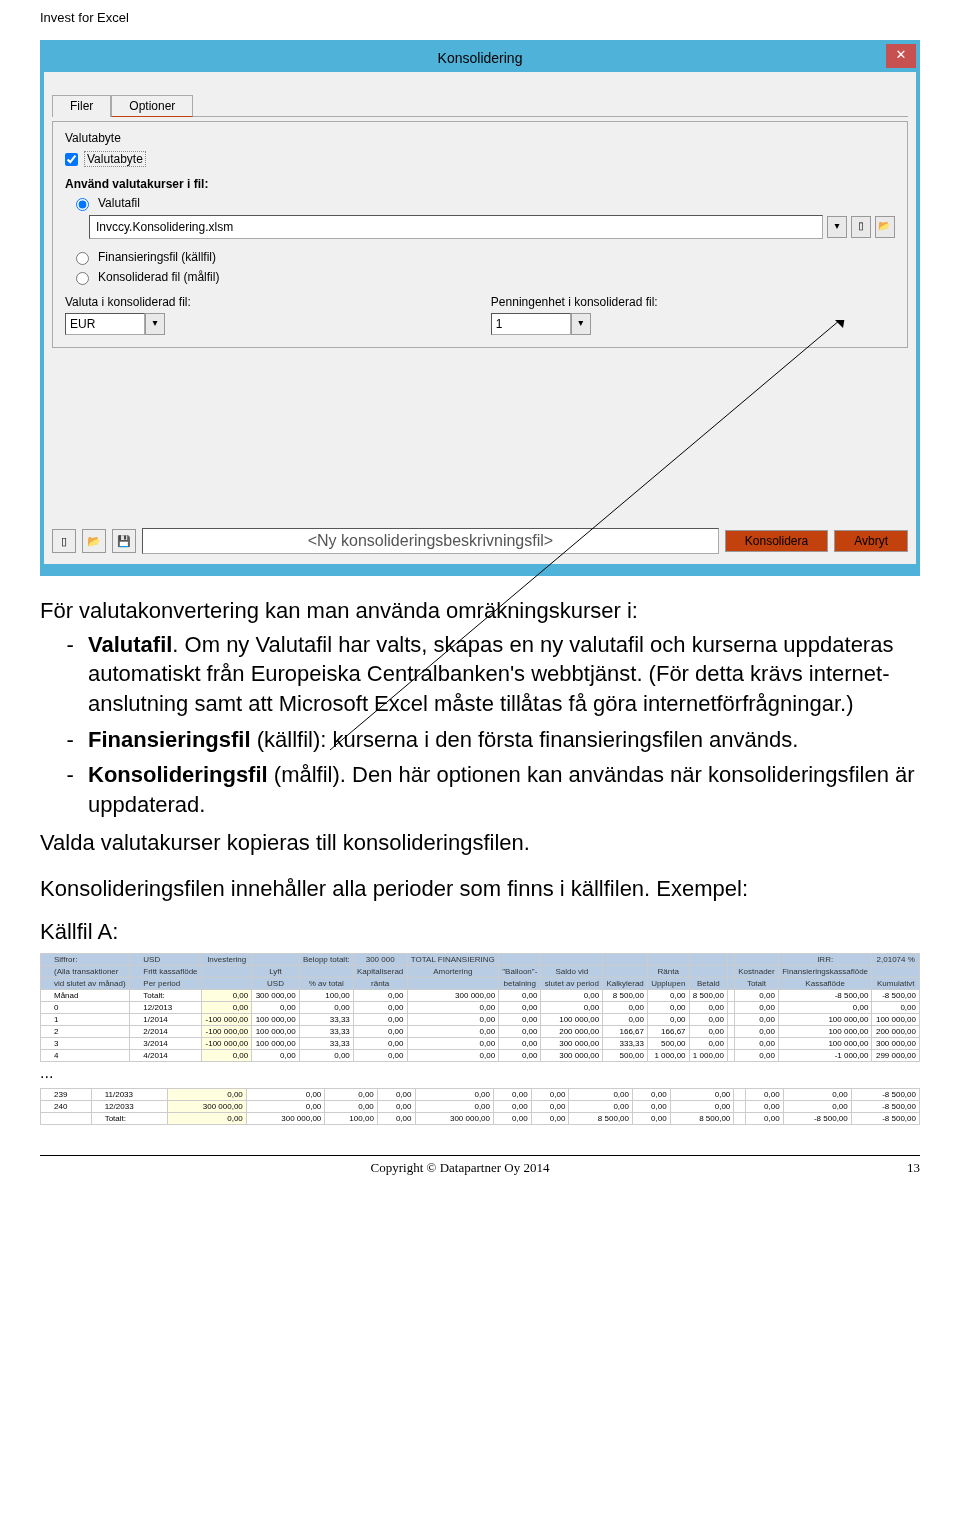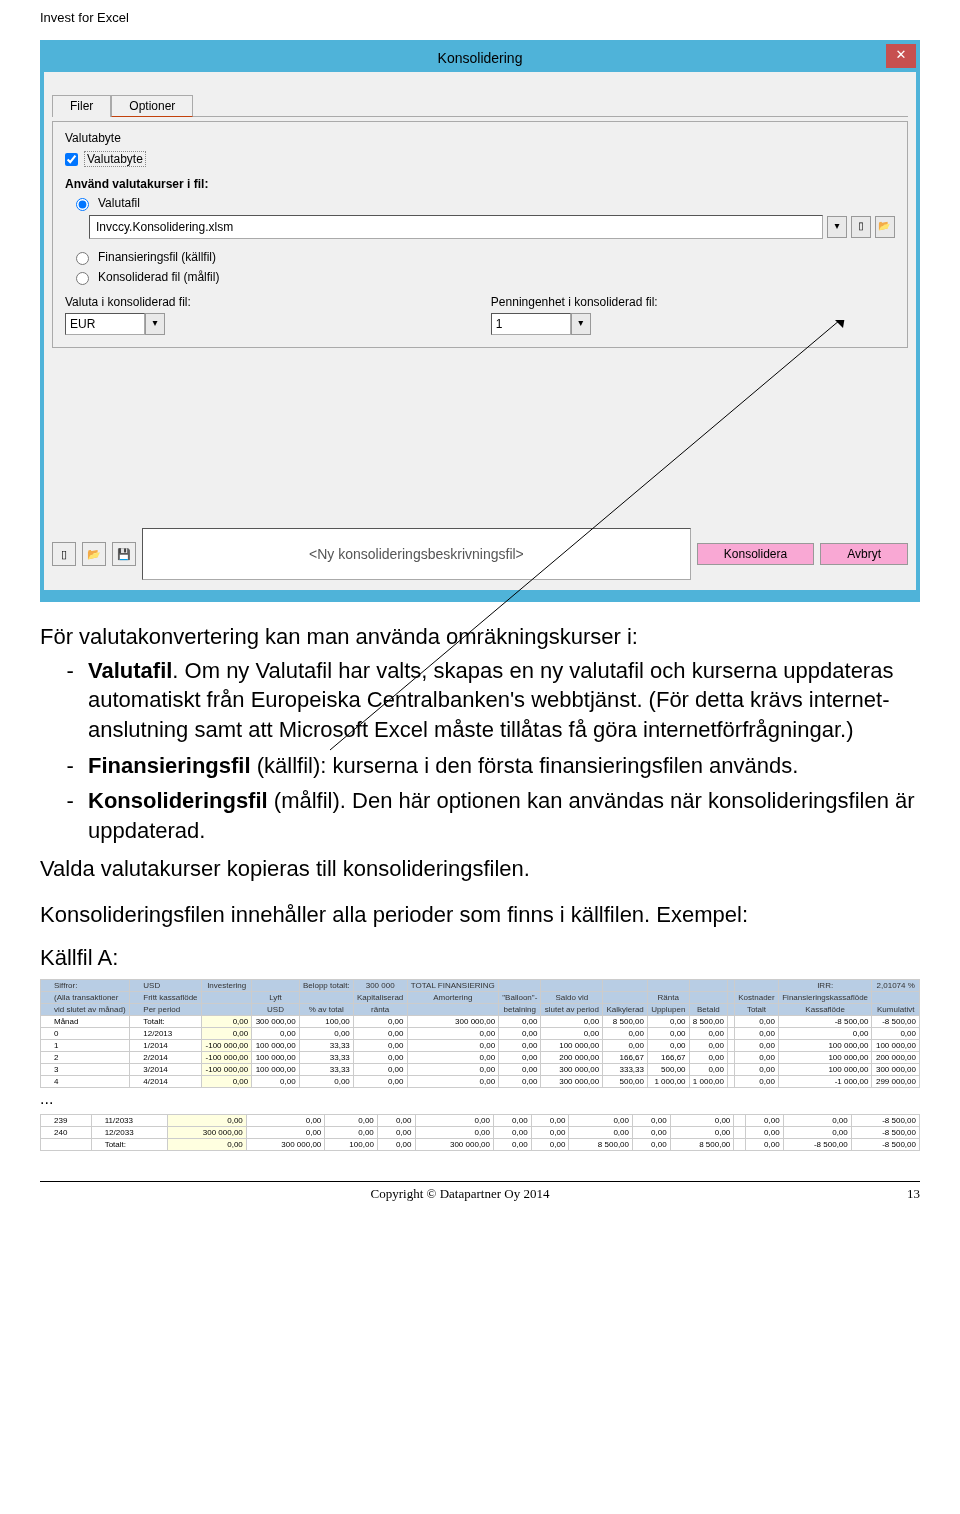--- a/index.html
+++ b/index.html
@@ -149,29 +149,29 @@
     width: 22px; height: 22px;
     font-size: 11px;
     text-align: center;
     line-height: 22px;
     cursor: pointer;
   }
   .config-name {
     flex: 1;
     border: 1px inset #aaa;
     background: #fff;
-    font-size: 14px;
-    padding: 17px 6px;
+    font-size: 16px;
+    padding: 3px 6px;
     text-align: center;
     color: #555;
   }
   .btn {
     border: 1px solid #999;
-    background: #f9a8d4;
-    padding: 3px 26px;
+    background: #c2410c;
+    padding: 3px 19px;
     font-size: 12px;
     cursor: pointer;
   }
   .window-footer { height: 8px; background: #4fb3d9; }
   .arrow-line {
     position: absolute;
     left: 330px;
     top: 320px;
     pointer-events: none;
   }

